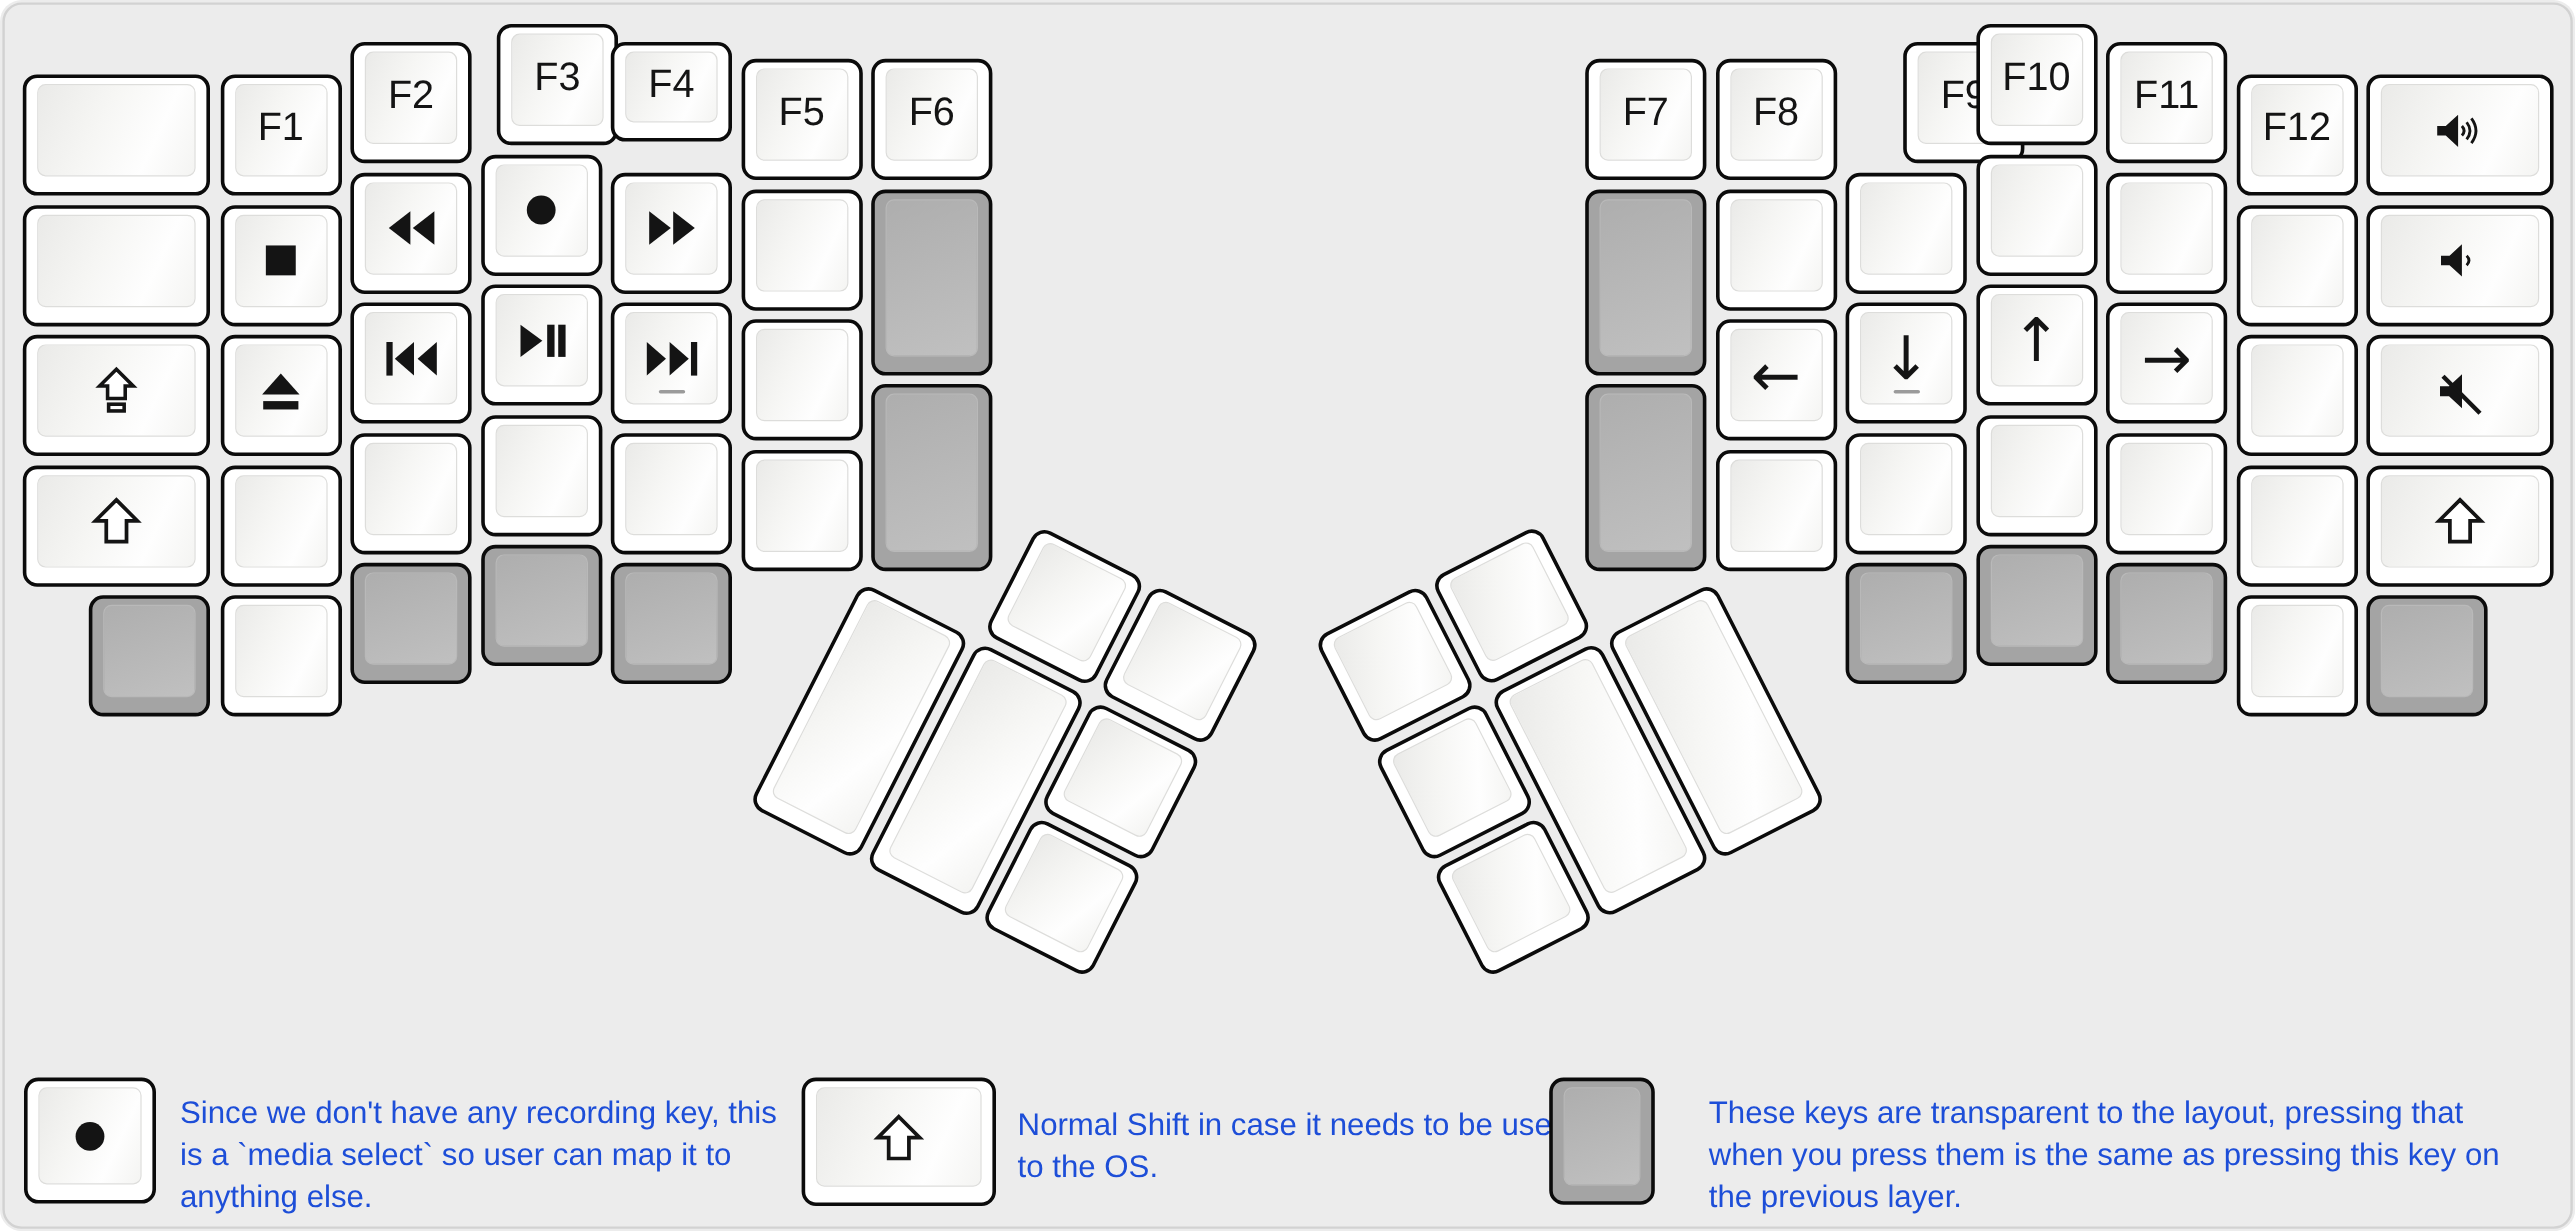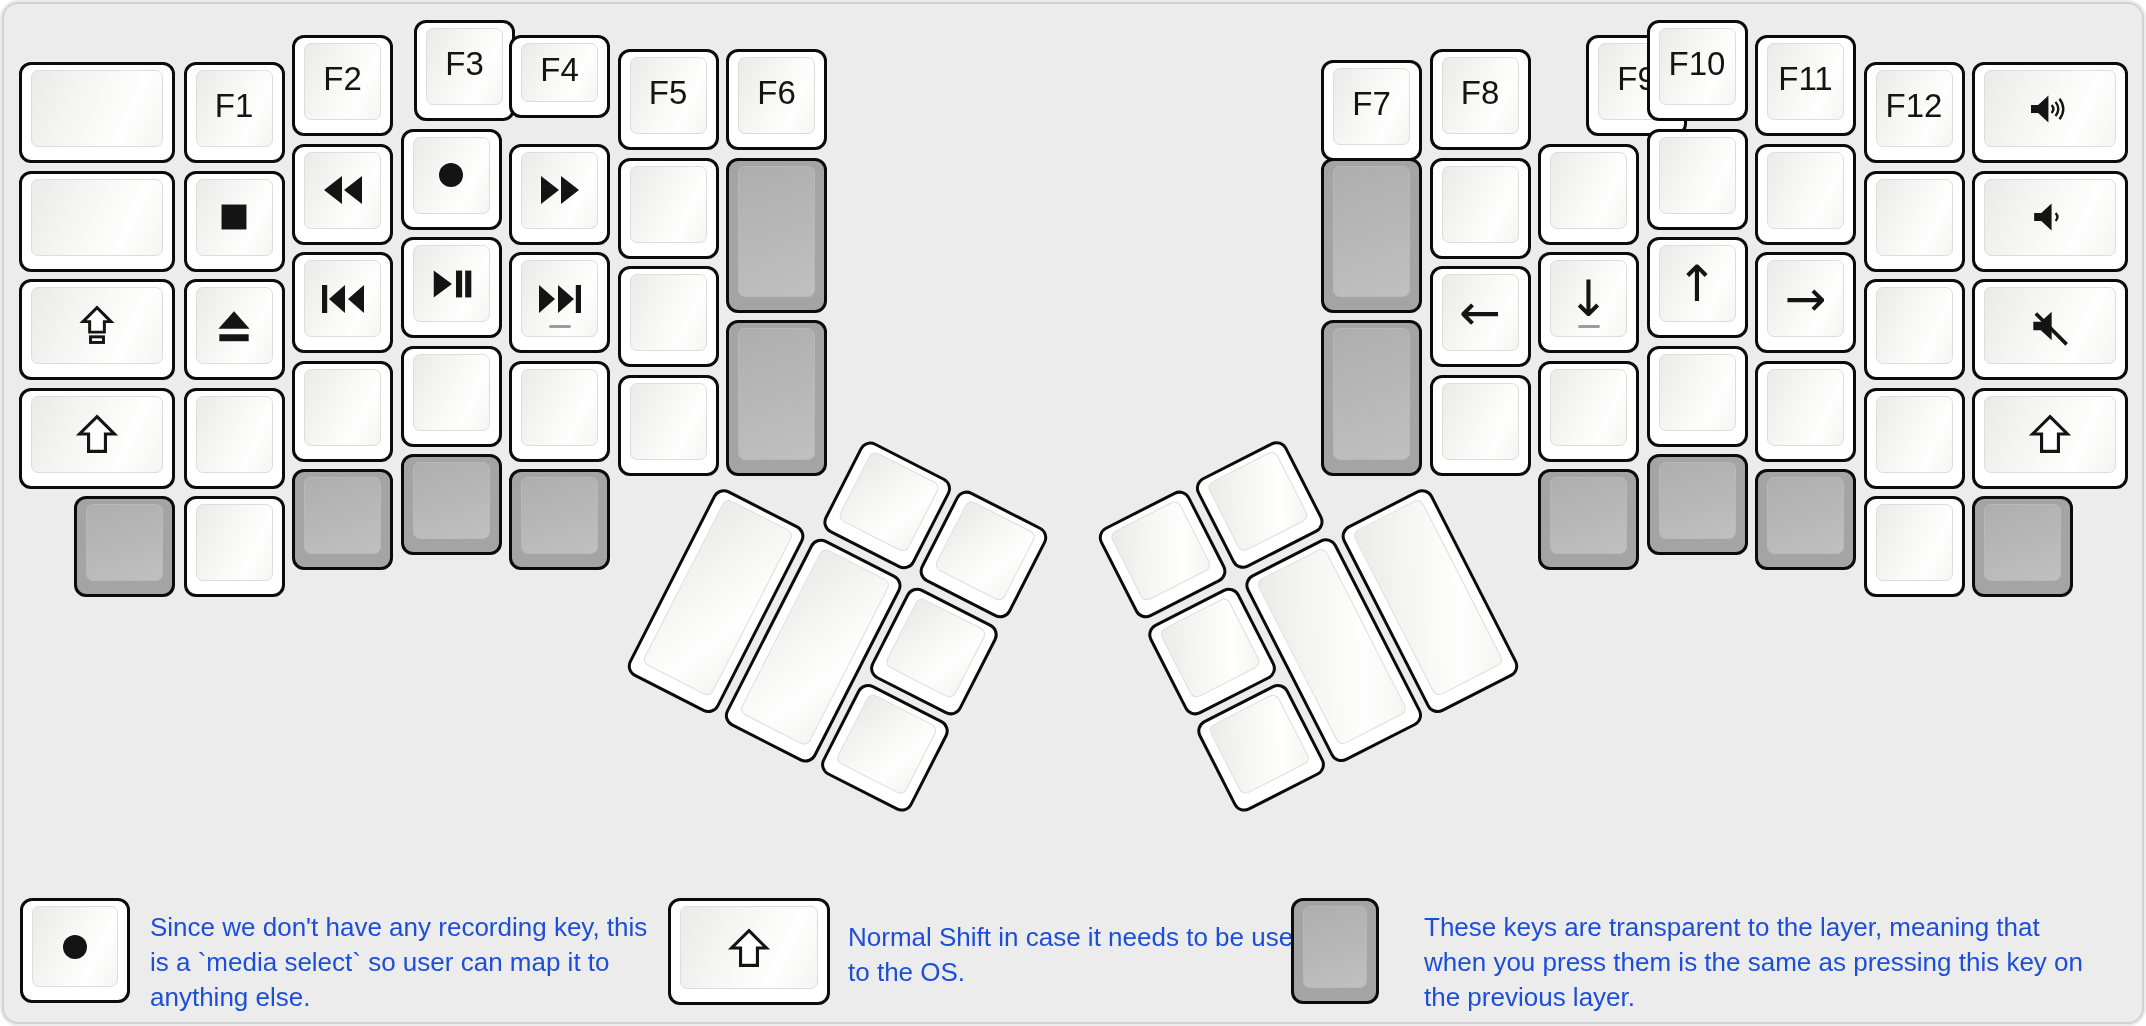--- a/index.html
+++ b/index.html
@@ -222,21 +222,21 @@
         <div class="cap">
           <span class="label">F6</span>
         </div>
       </div>
       <div class="key grey" style="left: 726px; top: 157.5px; width: 101px; height: 155.5px;">
         <div class="cap"></div>
       </div>
       <div class="key grey" style="left: 726px; top: 320px; width: 101px; height: 155.5px;">
         <div class="cap"></div>
       </div>
-      <div class="key white" style="left: 1321px; top: 49px; width: 101px; height: 101px; margin-top: 11px;">
+      <div class="key white" style="left: 1321px; top: 49px; width: 101px; height: 101px;">
         <div class="cap">
           <span class="label">F7</span>
         </div>
       </div>
       <div class="key grey" style="left: 1321px; top: 157.5px; width: 101px; height: 155.5px;">
         <div class="cap"></div>
       </div>
       <div class="key grey" style="left: 1321px; top: 320px; width: 101px; height: 155.5px;">
         <div class="cap"></div>
       </div>
@@ -438,16 +438,16 @@
               </svg>
             </span>
           </div>
         </div>
         <div class="legend-text" style="left: 848px; top: 920px; width: 460px;">Normal Shift in case it needs to be user to the OS.</div>
       </div>
       <div>
         <div class="key grey" style="left: 1291px; top: 898px; width: 88px; height: 106px;">
           <div class="cap"></div>
         </div>
-        <div class="legend-text" style="left: 1424px; top: 910px; width: 660px;">These keys are transparent to the layer, meaning that when you press them is the same as pressing this key on the previous layer.</div>
+        <div class="legend-text" style="left: 1424px; top: 910px; width: 660px;">These keys are transparent to the layout, pressing that when you press them is the same as pressing this key on the previous layer.</div>
       </div>
     </div>
 </div>
 
 </body></html>

